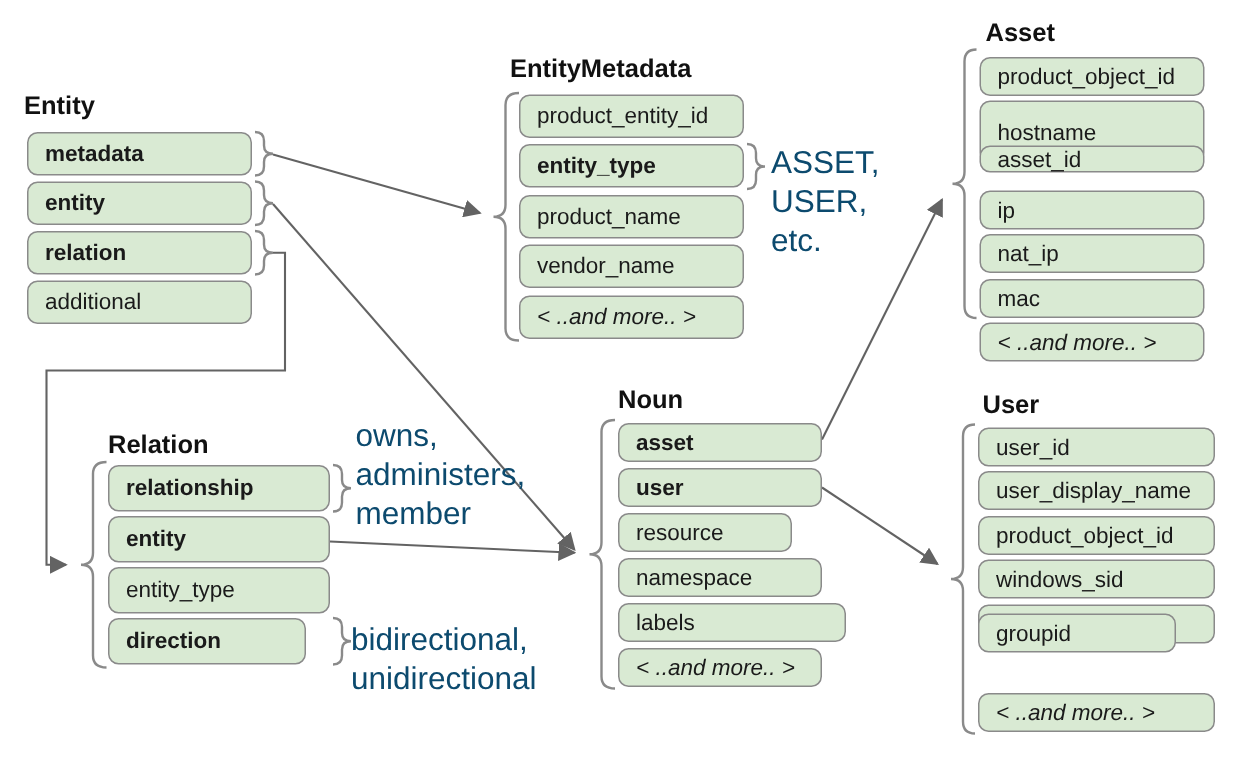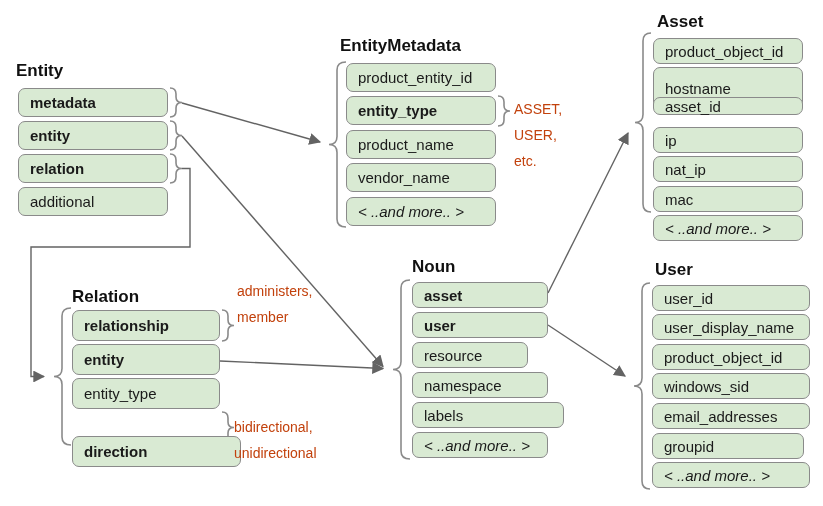--- a/index.html
+++ b/index.html
@@ -11,21 +11,21 @@
     position:absolute;font-size:17px;font-weight:bold;color:#111111;white-space:nowrap;
   }
   .field{
     position:absolute;box-sizing:border-box;background:#d9ead3;border:1.5px solid #8a8a8a;
     border-radius:7px;display:flex;align-items:center;padding-left:11px;
     font-size:15px;color:#1a1a1a;white-space:nowrap;
   }
   .field.b{font-weight:bold;text-align:right;}
   .field.i{font-style:italic;}
   .note{
-    position:absolute;font-size:14px;line-height:26px;color:#c2410c;white-space:nowrap;
+    position:absolute;font-size:21px;line-height:26px;color:#0c4a6e;white-space:nowrap;
   }
   svg.overlay{position:absolute;left:0;top:0;pointer-events:none;}
   svg.overlay path{fill:none;stroke:#8a8a8a;stroke-width:1.6;}
   svg.overlay path.conn{stroke:#636363;stroke-width:1.4;}
 </style>
 </head>
 <body>
 
 <div id="canvas">
 
@@ -68,21 +68,21 @@
   <div class="field" style="left:346px;top:63px;width:150px;height:29px">product_entity_id</div>
   <div class="field b" style="left:346px;top:96px;width:150px;height:29px">entity_type</div>
   <div class="field" style="left:346px;top:130px;width:150px;height:29px">product_name</div>
   <div class="field" style="left:346px;top:163px;width:150px;height:29px">vendor_name</div>
   <div class="field i" style="left:346px;top:197px;width:150px;height:29px">&lt; ..and more.. &gt;</div>
 
   <div class="title" style="left:72px;top:287px">Relation</div>
   <div class="field b" style="left:72px;top:310px;width:148px;height:31px">relationship</div>
   <div class="field b" style="left:72px;top:344px;width:148px;height:31px">entity</div>
   <div class="field" style="left:72px;top:378px;width:148px;height:31px">entity_type</div>
-  <div class="field b" style="left:72px;top:436px;width:169px;height:31px">direction</div>
+  <div class="field b" style="left:72px;top:412px;width:132px;height:31px">direction</div>
 
   <div class="title" style="left:412px;top:257px">Noun</div>
   <div class="field b" style="left:412px;top:282px;width:136px;height:26px">asset</div>
   <div class="field b" style="left:412px;top:312px;width:136px;height:26px">user</div>
   <div class="field" style="left:412px;top:342px;width:116px;height:26px">resource</div>
   <div class="field" style="left:412px;top:372px;width:136px;height:26px">namespace</div>
   <div class="field" style="left:412px;top:402px;width:152px;height:26px">labels</div>
   <div class="field i" style="left:412px;top:432px;width:136px;height:26px">&lt; ..and more.. &gt;</div>
 
   <div class="title" style="left:657px;top:12px">Asset</div>
@@ -93,29 +93,30 @@
   <div class="field" style="left:653px;top:156px;width:150px;height:26px">nat_ip</div>
   <div class="field" style="left:653px;top:186px;width:150px;height:26px">mac</div>
   <div class="field i" style="left:653px;top:215px;width:150px;height:26px">&lt; ..and more.. &gt;</div>
 
   <div class="title" style="left:655px;top:260px">User</div>
   <div class="field" style="left:652px;top:285px;width:158px;height:26px">user_id</div>
   <div class="field" style="left:652px;top:314px;width:158px;height:26px">user_display_name</div>
   <div class="field" style="left:652px;top:344px;width:158px;height:26px">product_object_id</div>
   <div class="field" style="left:652px;top:373px;width:158px;height:26px">windows_sid</div>
   <div class="field" style="left:652px;top:403px;width:158px;height:26px">email_addresses</div>
-  <div class="field" style="left:652px;top:433px;width:152px;height:26px">groupid</div>
+  <div class="field" style="left:652px;top:409px;width:132px;height:26px">groupid</div>
   <div class="field i" style="left:652px;top:462px;width:158px;height:26px">&lt; ..and more.. &gt;</div>
 
   <div class="note" style="left:514px;top:96px">
     <div>ASSET,</div>
     <div>USER,</div>
     <div>etc.</div>
   </div>
   <div class="note" style="left:237px;top:278px">
+    <div>owns,</div>
     <div>administers,</div>
     <div>member</div>
   </div>
   <div class="note" style="left:234px;top:414px">
     <div>bidirectional,</div>
     <div>unidirectional</div>
   </div>
 
 </div>
 

